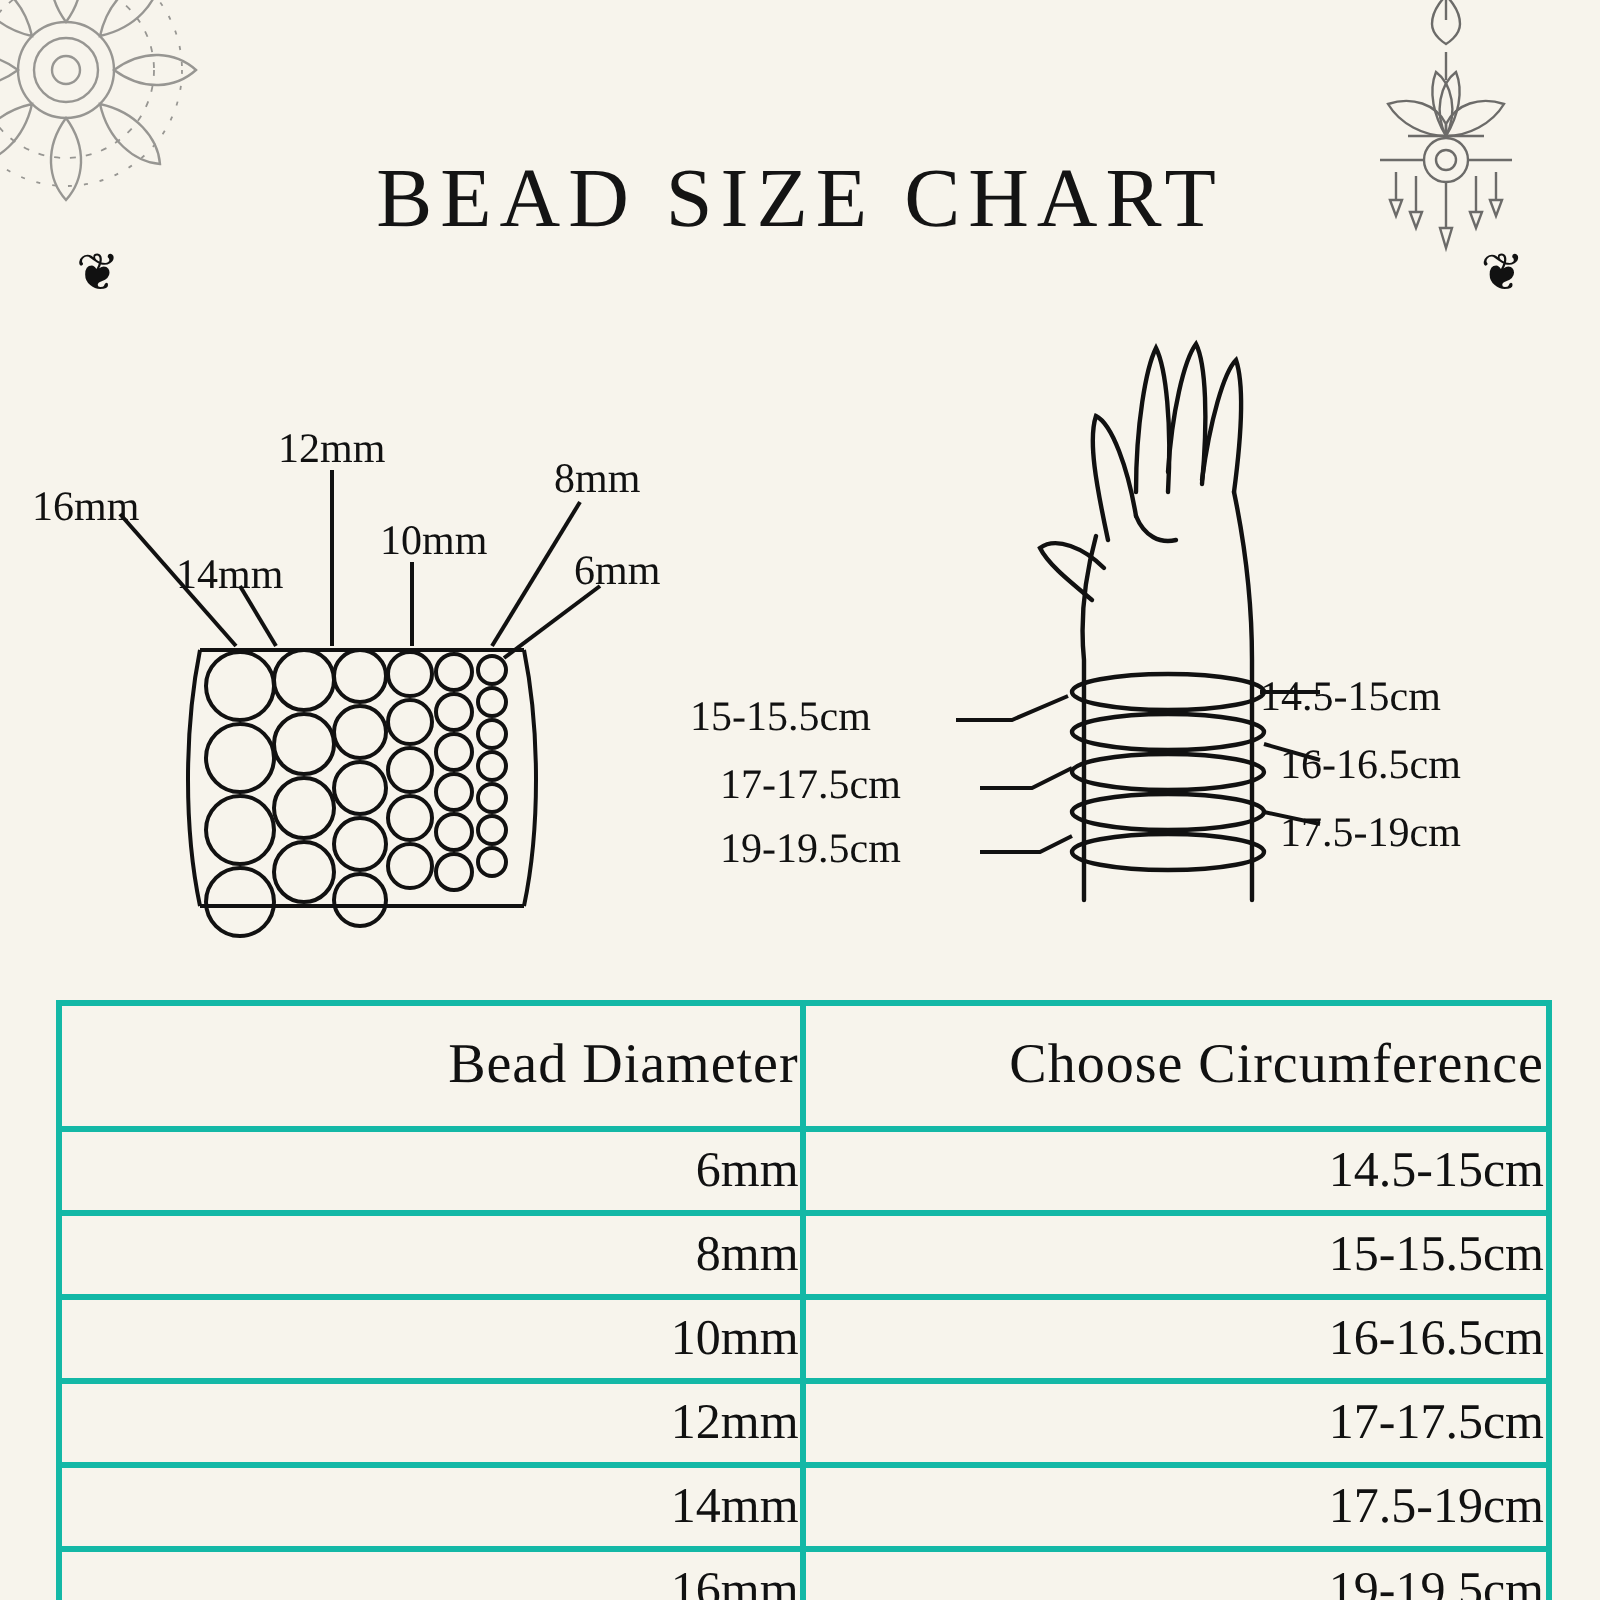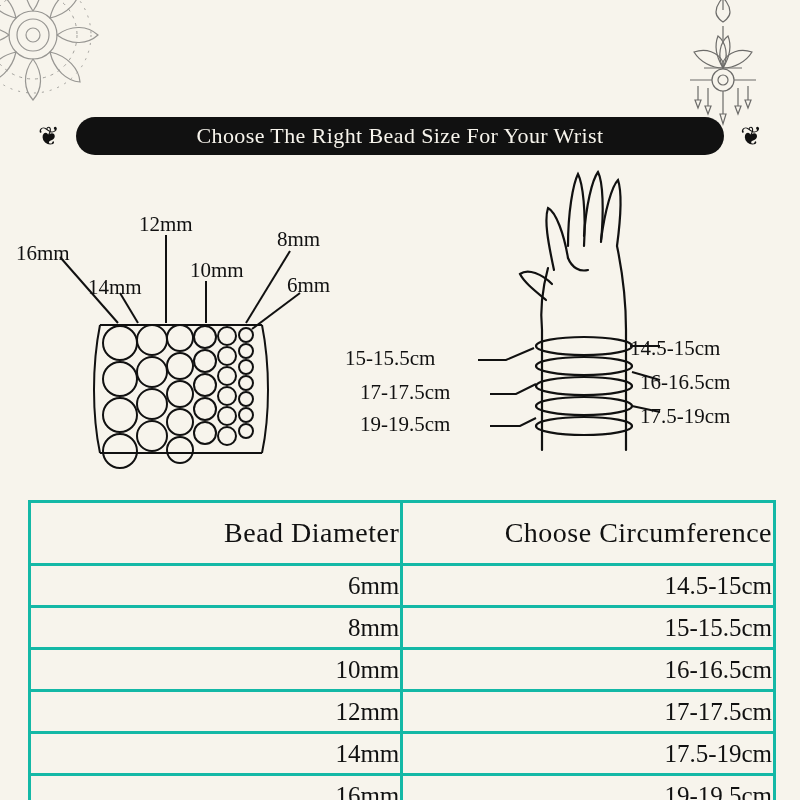--- a/index.html
+++ b/index.html
@@ -187,28 +187,25 @@
       <path d="M44 84 L22 84 M66 84 L88 84"></path>
       <path d="M30 90 L30 104 M40 92 L40 110 M55 95 L55 118 M70 92 L70 110 M80 90 L80 104"></path>
       <path d="M27 104 L30 112 L33 104 Z"></path>
       <path d="M37 110 L40 118 L43 110 Z"></path>
       <path d="M52 118 L55 128 L58 118 Z"></path>
       <path d="M67 110 L70 118 L73 110 Z"></path>
       <path d="M77 104 L80 112 L83 104 Z"></path>
     </g>
   </svg>
 
+  <h1 class="title">BEAD SIZE CHART</h1>
 
   <div class="flourish left">❦</div>
   <div class="flourish right">❦</div>
 
-  <div class="subtitle-wrap">
-    <div class="subtitle-bar"></div>
-    <div class="subtitle-text">Choose The Right Bead Size For Your Wrist</div>
-  </div>
 
   <div class="bead-diagram">
     <svg width="360" height="300" viewBox="0 0 360 300">
       <g fill="none" stroke="#111" stroke-width="2">
 
         <path d="M60 62 L118 128"></path>
         <path d="M120 98 L138 128"></path>
         <path d="M166 40 L166 128"></path>
         <path d="M206 86 L206 128"></path>
         <path d="M290 56 L246 128"></path>

